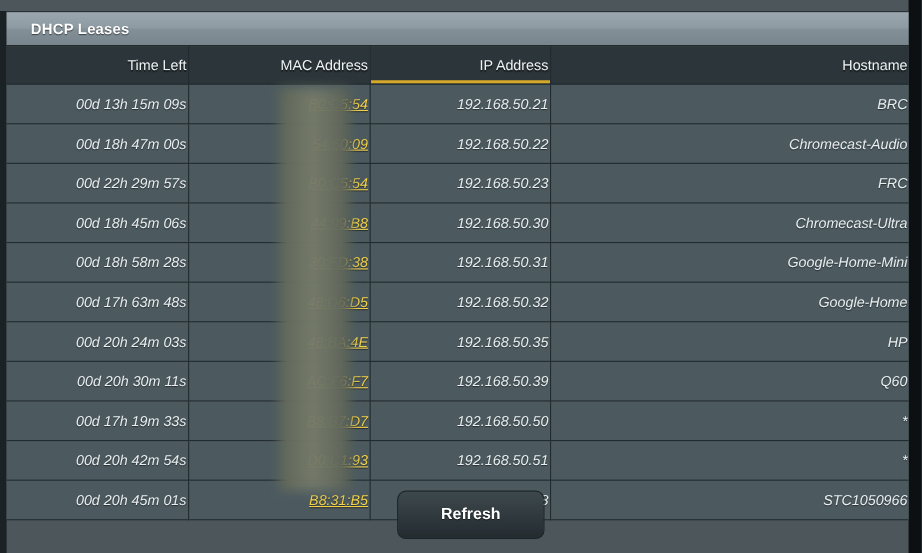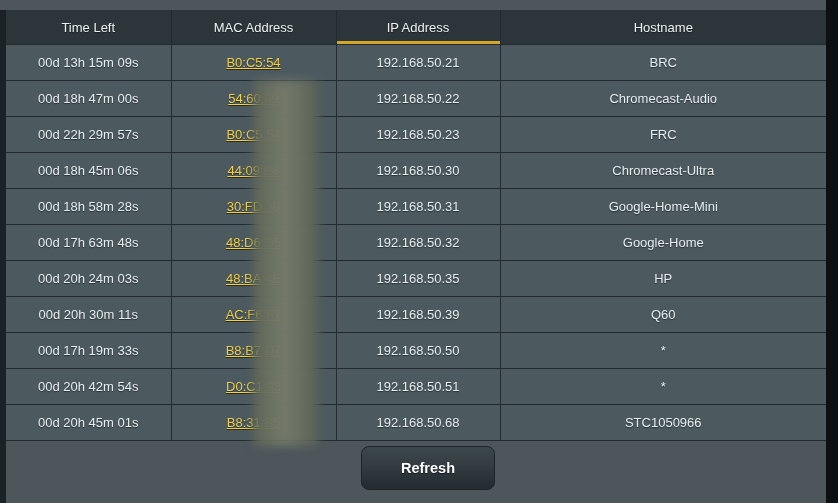--- a/index.html
+++ b/index.html
@@ -62,21 +62,21 @@
   
   table.leases {
     width: 820px;
     border-collapse: collapse;
     table-layout: fixed;
   }
   table.leases th,
   table.leases td {
     border-right: 1px solid #222b2f;
     border-bottom: 1px solid #222b2f;
-    text-align: center;
+    text-align: right;
     font-size: 13px;
     color: #e9eef0;
     text-shadow: 0 1px 1px rgba(0,0,0,.5);
     margin-top: 20px;
   }
   table.leases th:last-child,
   table.leases td:last-child { border-right: none; }
 
   table.leases thead th {
     height: 32px;
@@ -85,20 +85,21 @@
     color: #eef2f4;
     border-bottom: 1px solid #222b2f;
   }
   table.leases thead th.sorted {
     box-shadow: inset 0 -3px 0 0 #d5a82a;
   }
 
   table.leases tbody td {
     height: 33px;
     background: #4c5a60;
+    font-style: italic;
   }
 
   .col-time { width: 165px; }
   .col-mac  { width: 165px; }
   .col-ip   { width: 164px; }
   .col-host { width: 326px; }
 
   a.mac-link {
     color: #f3d24a;
     text-decoration: underline;
@@ -148,20 +149,21 @@
 </head>
 <body>
 
 <div id="app">
 
   <div class="edge-left"></div>
   <div class="edge-right"></div>
 
   <div class="panel">
 
+    <div class="panel-title">DHCP Leases</div>
 
     <table class="leases">
       <colgroup>
         <col class="col-time">
         <col class="col-mac">
         <col class="col-ip">
         <col class="col-host">
       </colgroup>
       <thead>
         <tr>

